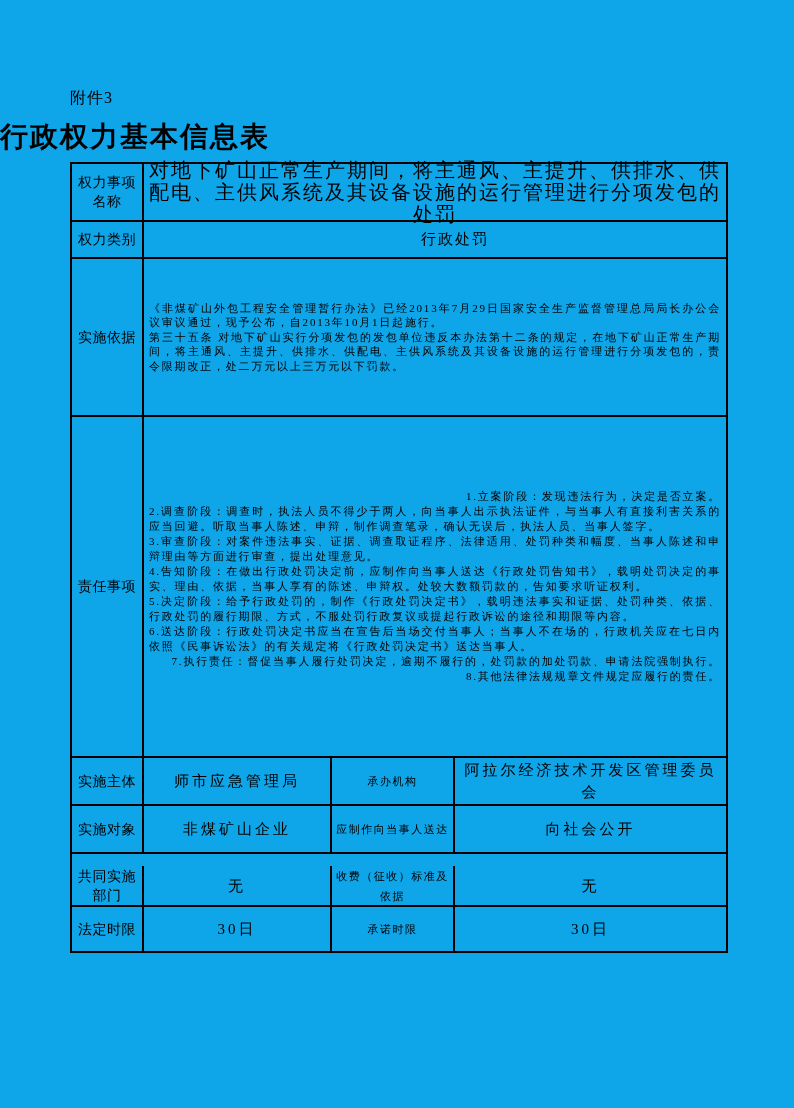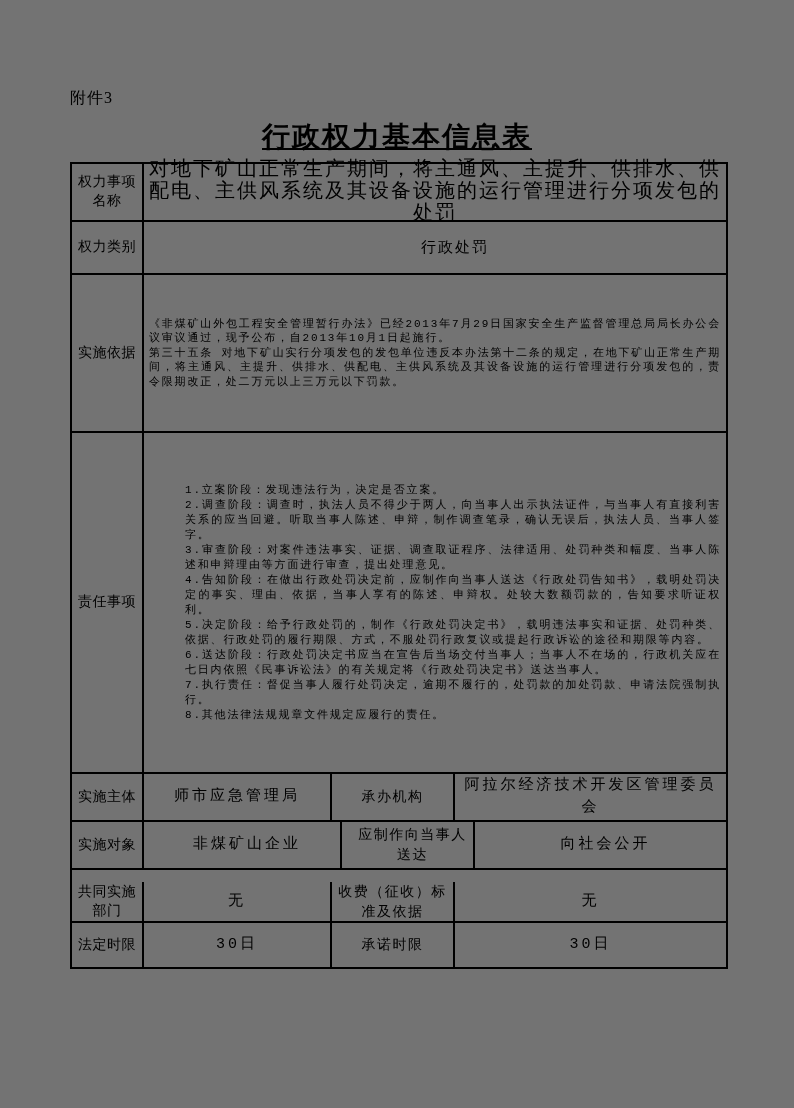--- a/index.html
+++ b/index.html
@@ -2,50 +2,48 @@
 <html><head>
 <meta charset="utf-8">
 <style>
   * { margin: 0; padding: 0; box-sizing: border-box; }
   html, body { background: #e9e9e9; }
   .page {
     position: relative;
     width: 794px;
     height: 1108px;
     margin: 0 auto;
-    background: #737373;
+    background: #0ea5e9;
     color: #000000;
     font-family: "Liberation Serif", "DejaVu Serif", serif;
     overflow: hidden;
   }
   .attachment {
     position: absolute;
     left: 70px;
     top: 88px;
     font-size: 16px;
     letter-spacing: 1px;
   }
   .doc-title {
     position: absolute;
     left: 0;
     right: 0;
     top: 118px;
-    text-align: center;
+    text-align: left;
     font-size: 28px;
     font-weight: bold;
     letter-spacing: 2px;
-    text-decoration: underline;
   }
   .doc-table {
     position: absolute;
     left: 70px;
     top: 162px;
     width: 658px;
     border: 2px solid #000000;
-    font-family: Liberation Mono, monospace;
   }
   .tr {
     display: flex;
     border-bottom: 2px solid #000000;
   }
   .tr:last-child { border-bottom: none; }
   .td {
     display: flex;
     flex-direction: column;
     justify-content: center;
@@ -61,61 +59,61 @@
     padding: 0 5px;
   }
   .td-value-full { flex: 1 1 auto; }
   .td-col-b {
     flex: 0 0 188px;
     border-right: 2px solid #000000;
   }
   .td-col-c {
     flex: 0 0 123px;
     border-right: 2px solid #000000;
-    font-size: 14px;
+    font-size: 11px;
     line-height: 20px;
     letter-spacing: 1.5px;
     padding: 0 4px;
   }
   .td-col-d { flex: 1 1 auto; }
   .cell-mid {
     font-size: 15px;
     letter-spacing: 3px;
     line-height: 22px;
     padding: 0 4px;
   }
   .row-name  { height: 58px; }
-  .row-cat   { height: 53px; }
+  .row-cat   { height: 37px; }
   .row-basis { height: 158px; }
   .row-duty  { height: 341px; }
   .row-s1    { height: 48px; }
-  .row-s2    { height: 48px; gap: 10px; }
+  .row-s2    { height: 48px; }
   .row-s3    { height: 41px; margin-top: 12px; }
   .row-s4    { height: 44px; }
   .name-value {
     font-size: 20px;
     letter-spacing: 2px;
     line-height: 22px;
     padding: 0 2px;
   }
   .cat-value {
     font-size: 15px;
     letter-spacing: 2px;
     margin-left: 40px;
   }
   .small-text {
-    align-items: flex-start;
+    align-items: flex-end;
     text-align: justify;
     font-size: 11px;
     letter-spacing: 1.8px;
     padding: 0 5px;
     border-radius: 9px;
   }
   .small-text .para { line-height: 14.5px; }
-  .small-text .duty-item { line-height: 15px; margin-left: 36px; }
+  .small-text .duty-item { line-height: 15px; }
 </style>
 <title>行政权力基本信息表</title></head>
 <body>
 
 <div class="page">
 
   <div class="attachment">附件3</div>
 
   <div class="doc-title">行政权力基本信息表</div>
 

